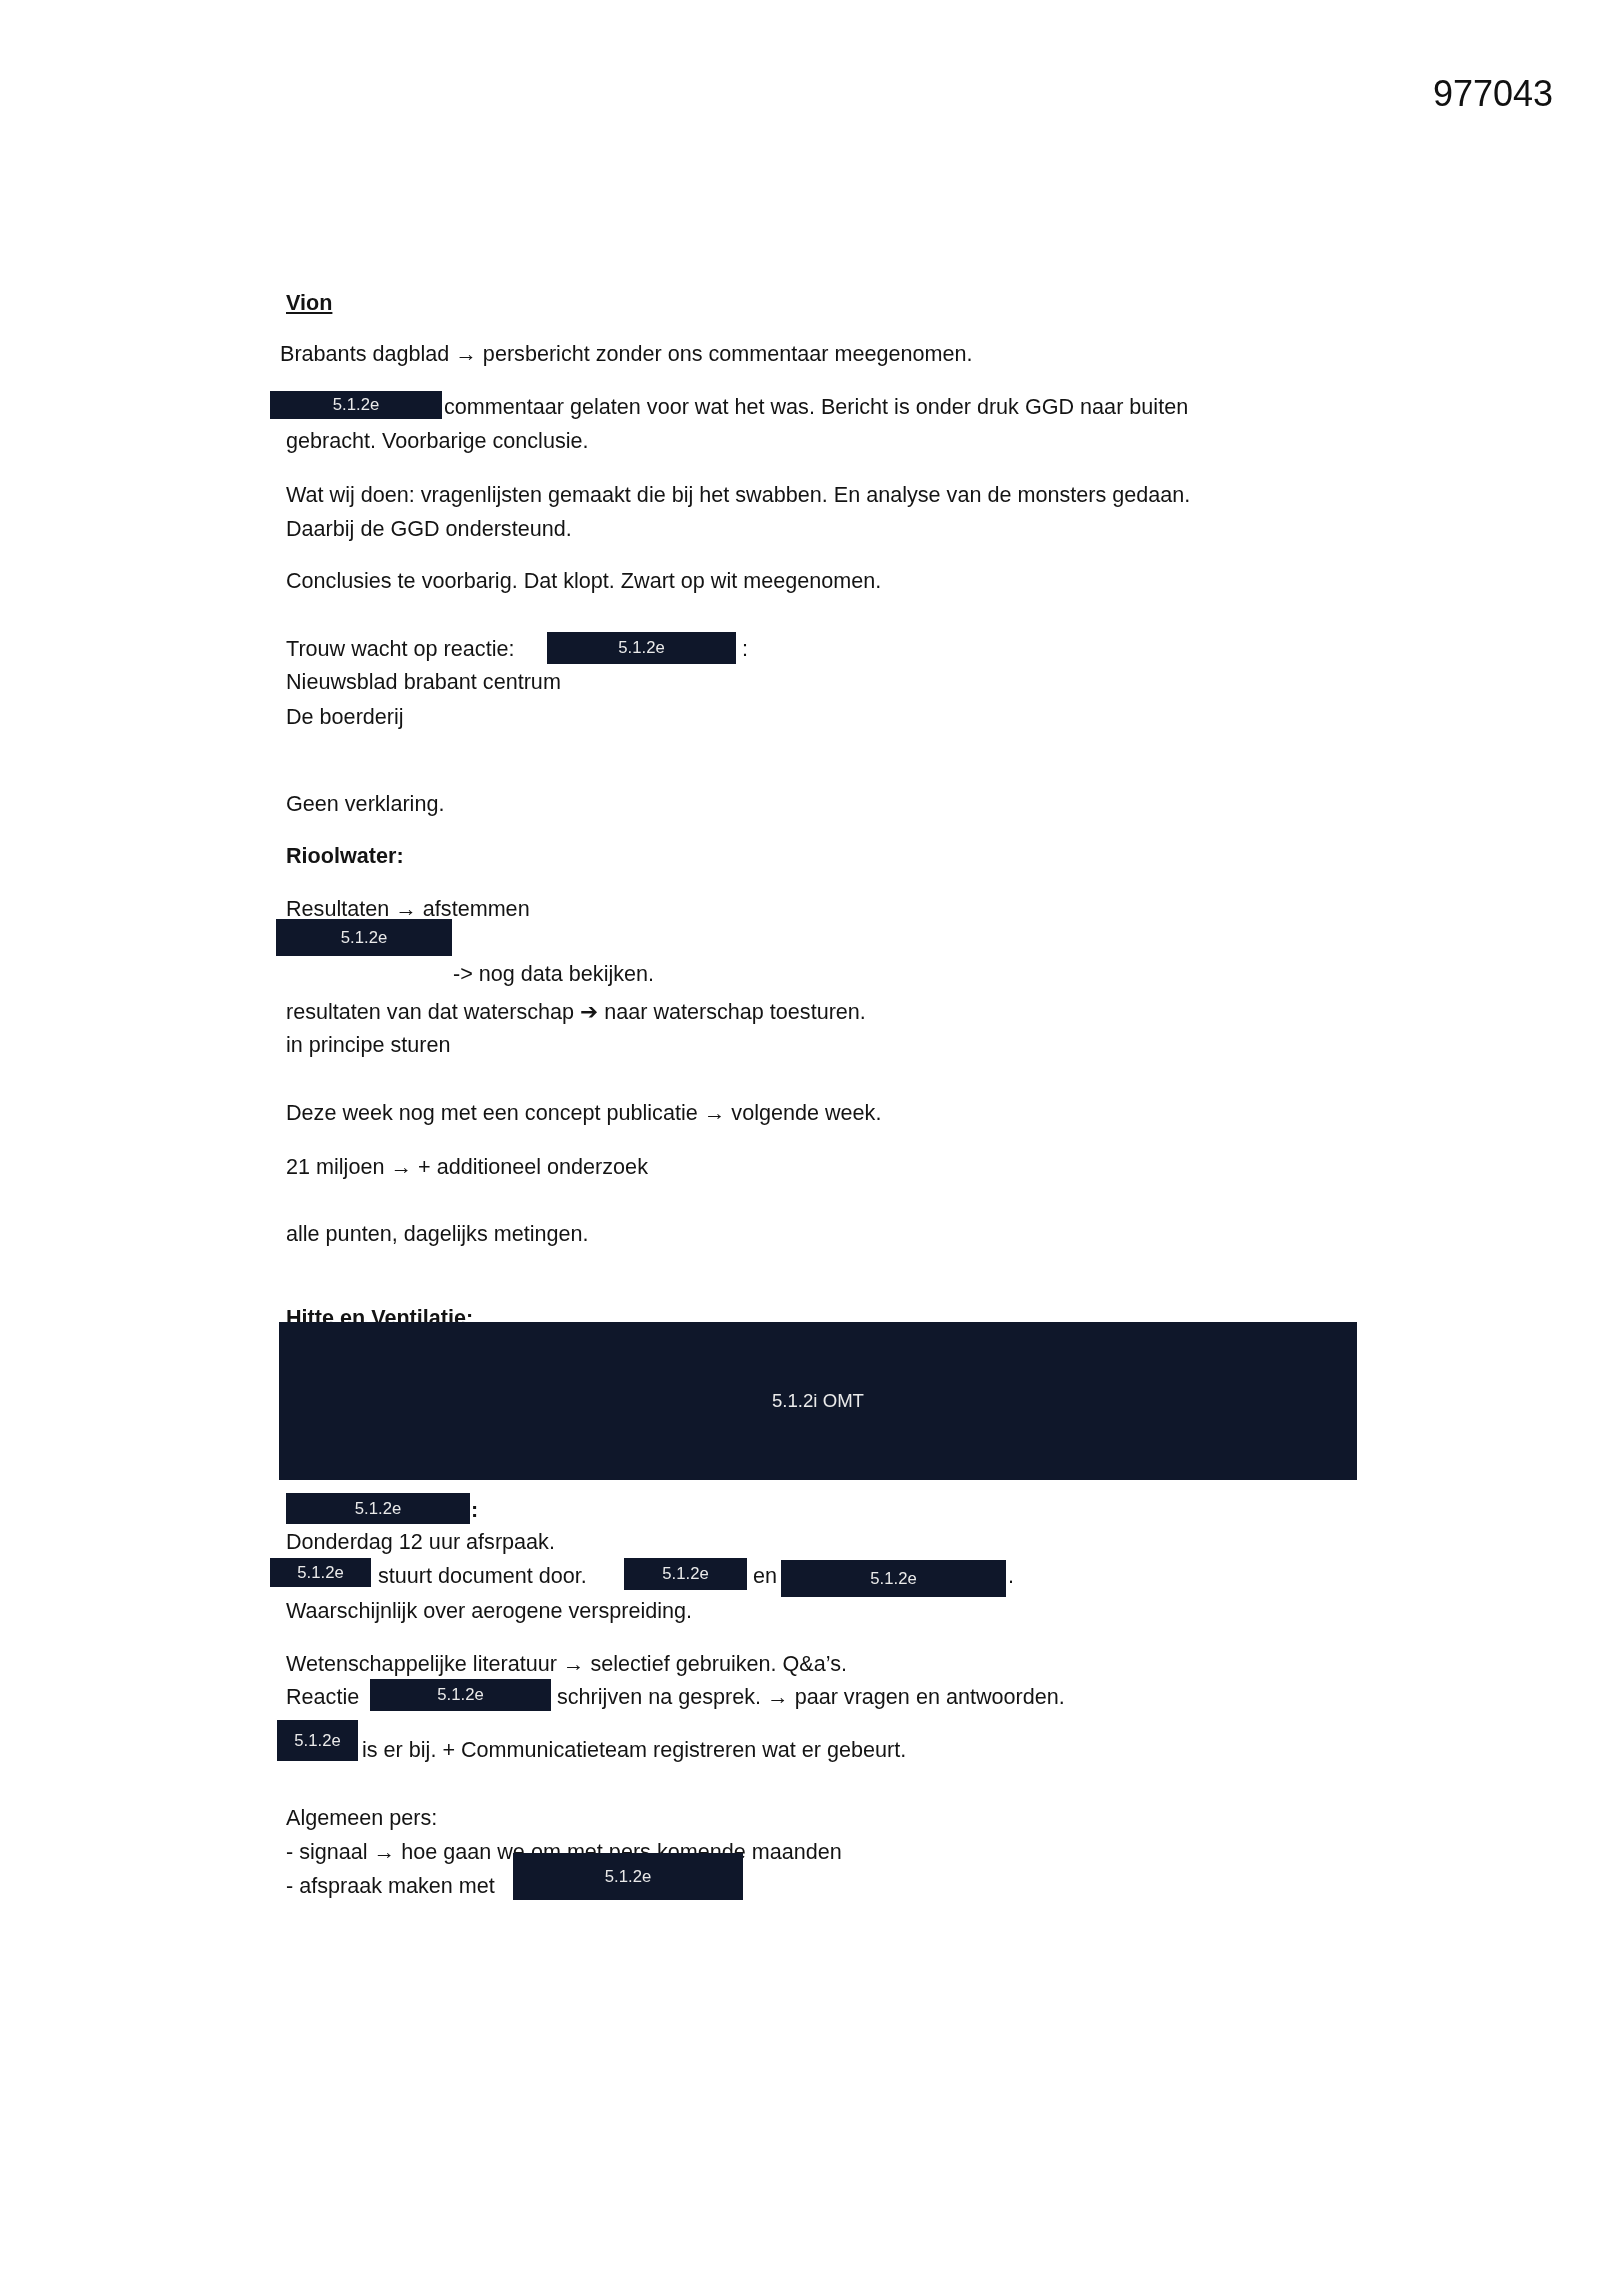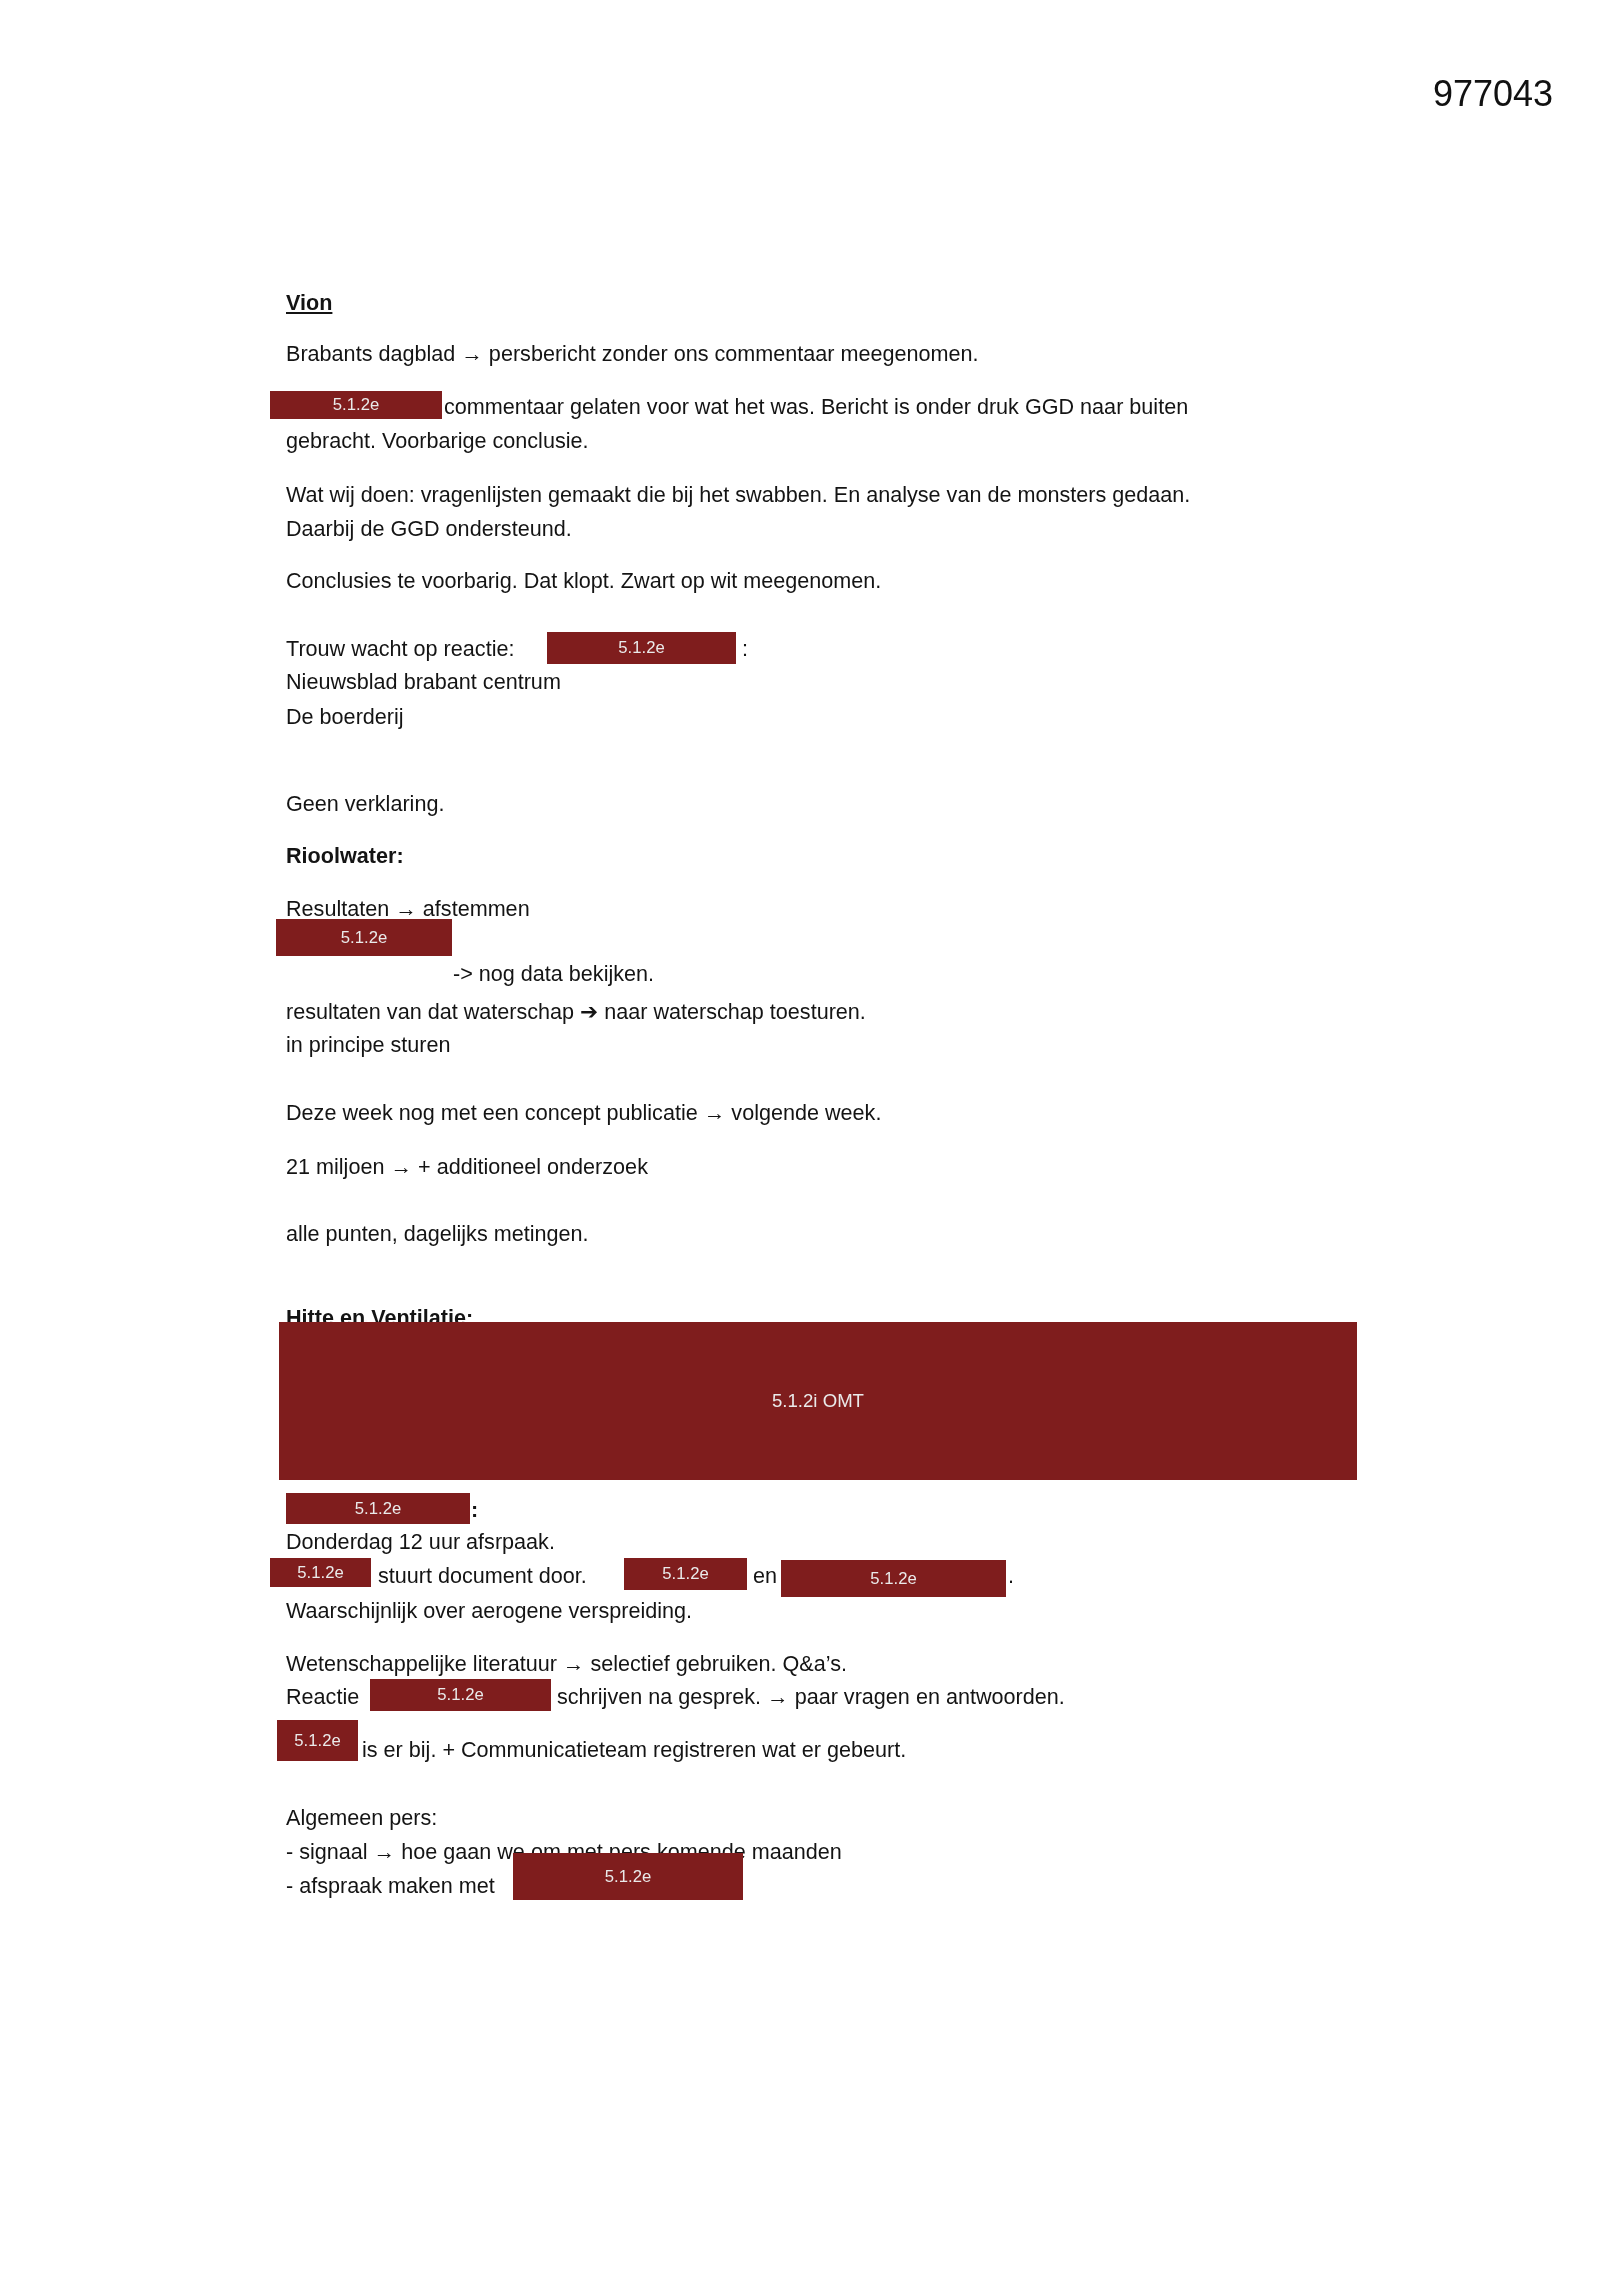--- a/index.html
+++ b/index.html
@@ -2,32 +2,32 @@
 <html><head>
   <meta charset="utf-8">
   <style>
     html, body { margin: 0; padding: 0; background: #ffffff; }
     body { width: 1621px; height: 2292px; position: relative; overflow: hidden;
            font-family: "Liberation Sans", sans-serif; color: #111; }
     .docnum { position: absolute; left: 1433px; top: 73px; font-size: 36px; color: #111;
               font-family: "Liberation Sans", sans-serif; }
     .line { position: absolute; font-size: 21.6px; white-space: nowrap; line-height: 25.5px; color: #141414; }
     .b { font-weight: bold; }
-    .red { position: absolute; background: #7f1d1d; color: #eaeaea; font-size: 16.7px;
+    .red { position: absolute; background: #0f172a; color: #eaeaea; font-size: 16.7px;
            display: flex; align-items: center; justify-content: center;
            font-family: "Liberation Sans", sans-serif; }
     .big { font-size: 18.6px; }
   </style>
 </head>
 <body>
 
 <div class="docnum">977043</div>
 
 <div class="line b" style="left:286px;top:290px;text-decoration:underline;">Vion</div>
-<div class="line" style="left:286px;top:341px;">Brabants dagblad → persbericht zonder ons commentaar meegenomen.</div>
+<div class="line" style="left:280px;top:341px;">Brabants dagblad → persbericht zonder ons commentaar meegenomen.</div>
 <div class="red" style="left:270px;top:391px;width:172px;height:28px;">5.1.2e</div>
 <div class="line" style="left:444px;top:394px;">commentaar gelaten voor wat het was. Bericht is onder druk GGD naar buiten</div>
 <div class="line" style="left:286px;top:428px;">gebracht. Voorbarige conclusie.</div>
 <div class="line" style="left:286px;top:482px;">Wat wij doen: vragenlijsten gemaakt die bij het swabben. En analyse van de monsters gedaan.</div>
 <div class="line" style="left:286px;top:516px;">Daarbij de GGD ondersteund.</div>
 <div class="line" style="left:286px;top:568px;">Conclusies te voorbarig. Dat klopt. Zwart op wit meegenomen.</div>
 <div class="line" style="left:286px;top:636px;">Trouw wacht op reactie:</div>
 <div class="red" style="left:547px;top:632px;width:189px;height:32px;">5.1.2e</div>
 <div class="line" style="left:742px;top:636px;">:</div>
 <div class="line" style="left:286px;top:669px;">Nieuwsblad brabant centrum</div>

